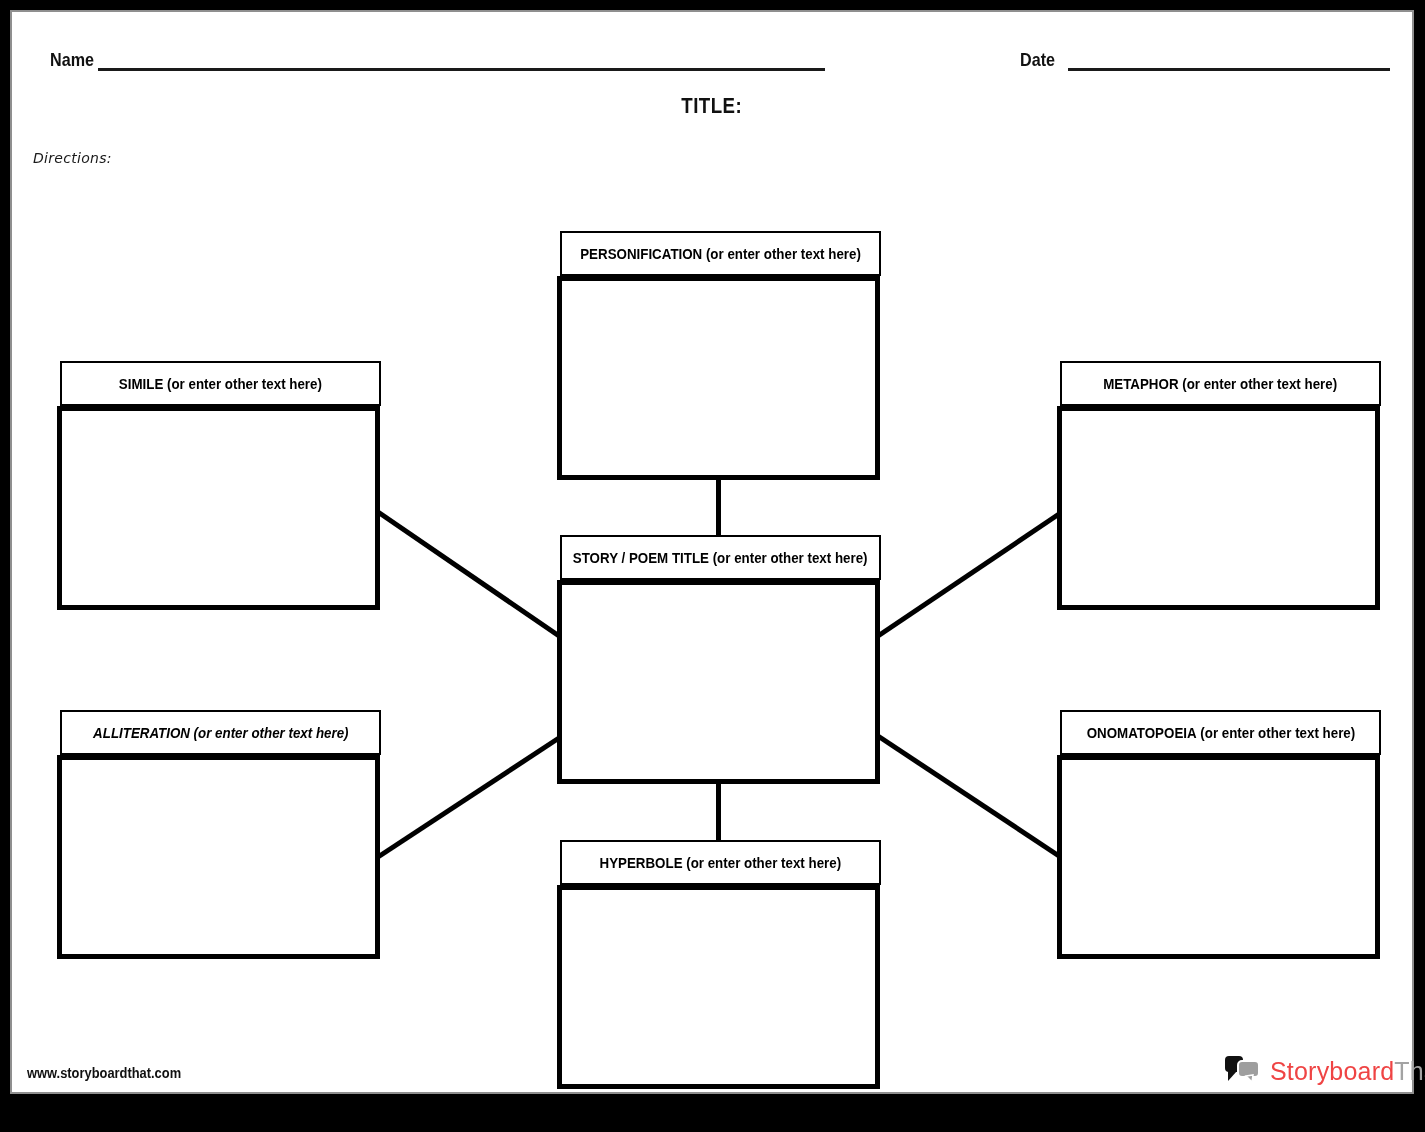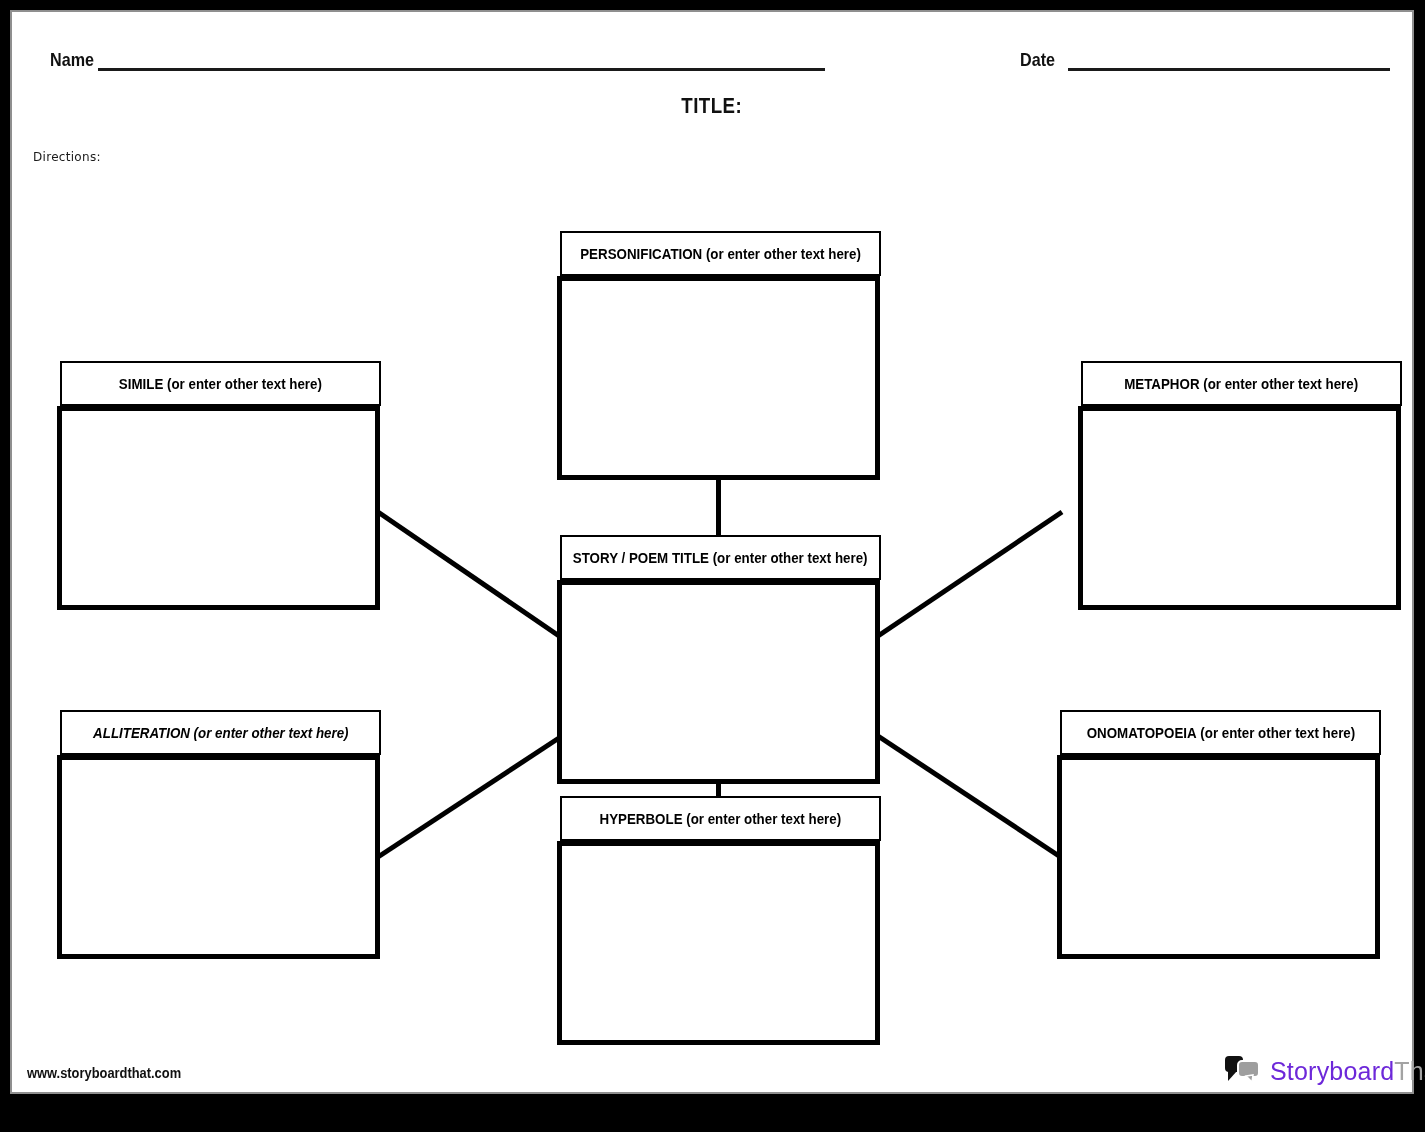--- a/index.html
+++ b/index.html
@@ -28,21 +28,21 @@
   }
   .page-title {
     position:absolute; left:0; top:81px; width:100%;
     text-align:center; font-size:22px; font-weight:700; color:#111;
     letter-spacing:0.5px;
   }
   .page-title .squeeze { display:inline-block; transform:scaleX(0.85); }
   .directions {
     position:absolute; left:21px; top:138px;
     font-family:"DejaVu Sans", sans-serif;
-    font-size:12px; color:#1a1a1a;
+    font-style:italic; font-size:14px; color:#1a1a1a;
     letter-spacing:0.3px;
   }
   
   .connectors {
     position:absolute; left:0; top:0; z-index:1;
   }
   
   .node { position:absolute; width:323px; z-index:2; }
   .node-label {
     position:absolute; left:3px; top:0;
@@ -58,38 +58,38 @@
   .label-inner .term { font-weight:800; }
   .label-inner .hint { font-weight:700; }
   .node-body {
     position:absolute; left:0; top:45px;
     width:100%; height:204px;
     background:#fff; border:5px solid #000;
     font-size:15px; color:#222; padding:6px;
   }
   .n-personification { left:545px; top:219px; }
   .n-story          { left:545px; top:523px; }
-  .n-hyperbole      { left:545px; top:784px; }
+  .n-hyperbole      { left:545px; top:828px; }
   .n-simile         { left:45px;  top:349px; }
   .n-alliteration   { left:45px;  top:698px;font-style:italic; }
   .n-metaphor       { left:1045px; top:349px; }
   .n-onomatopoeia   { left:1045px; top:698px; }
   
   .footer-url {
     position:absolute; left:15px; top:1053px;
     font-size:14px; font-weight:700; color:#111;
     transform:scaleX(0.92); transform-origin:left center;
     white-space:nowrap;
   }
   .brand {
     position:absolute; left:1212px; top:1038px;
     display:flex; align-items:center; gap:6px; height:42px;
   }
   .brand-text { font-size:25px; letter-spacing:0.2px; white-space:nowrap; }
-  .brand-text .b1 { color:#6d28d9; }
+  .brand-text .b1 { color:#ef4444; }
   .brand-text .b2 { color:#a3a3a3; }
 </style>
 </head>
 <body>
 
 <div class="page">
 
   <span class="field-label" style="left:38px; top:37px;">Name</span>
   <div class="write-line" style="left:86px; top:56px; width:727px;"></div>
 
@@ -124,21 +124,21 @@
   <div class="node n-simile" style="height:249px;border-radius:27px;">
     <div class="node-label">
       <div class="label-inner">
         <span class="term">SIMILE</span>
         <span class="hint">(or enter other text here)</span>
       </div>
     </div>
     <div class="node-body"></div>
   </div>
 
-  <div class="node n-metaphor" style="height:266px;margin-left:21px;">
+  <div class="node n-metaphor" style="height:266px;">
     <div class="node-label">
       <div class="label-inner">
         <span class="term">METAPHOR</span>
         <span class="hint">(or enter other text here)</span>
       </div>
     </div>
     <div class="node-body"></div>
   </div>
 
   <div class="node n-story" style="height:185px;">

